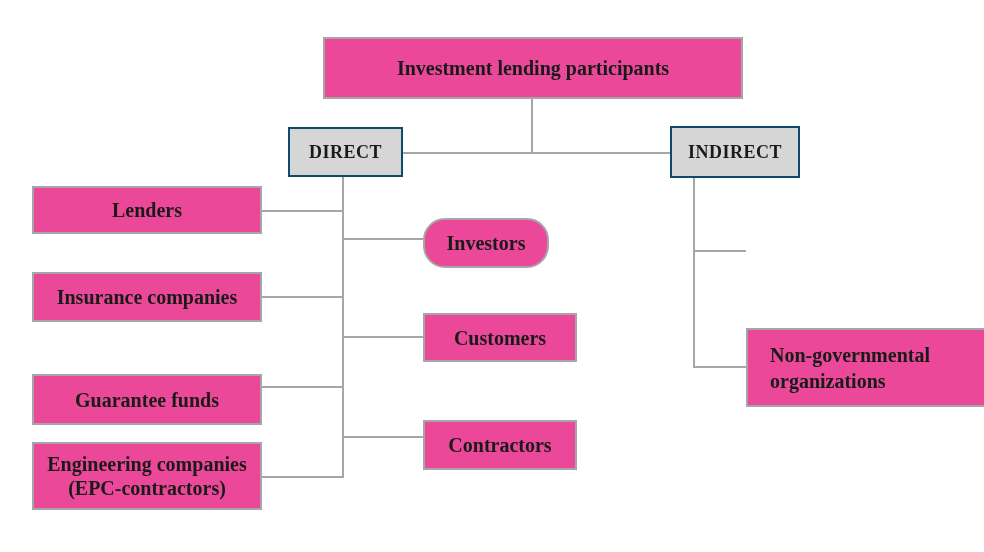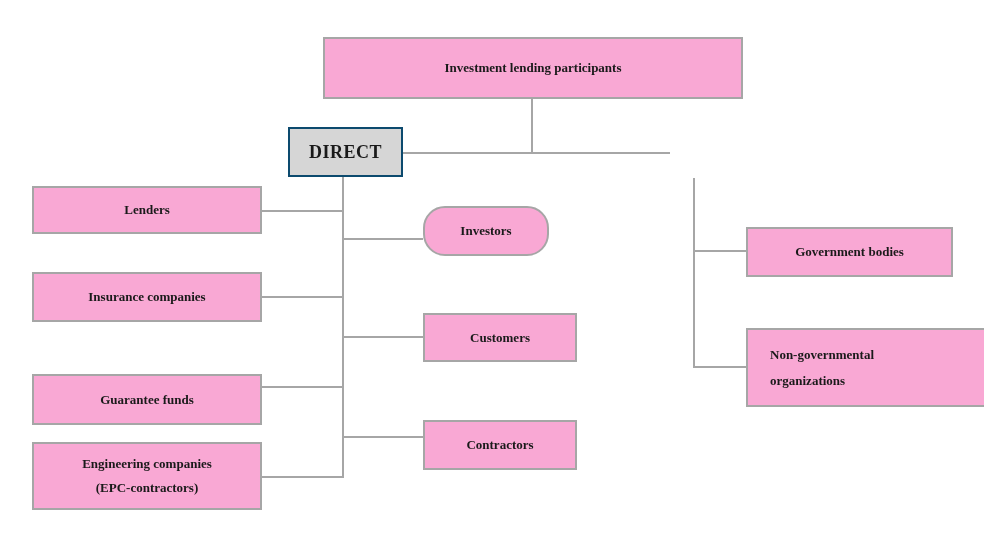--- a/index.html
+++ b/index.html
@@ -12,28 +12,28 @@
     width: 984px;
     height: 552px;
     background: #ffffff;
     font-family: "Liberation Serif", "DejaVu Serif", serif;
     color: #1a1a1a;
     overflow: hidden;
   }
   .node {
     position: absolute;
     box-sizing: border-box;
-    background: #f9a8d4;
+    background: #ec4899;
     border: 2px solid #a6a6a6;
     display: flex;
     align-items: center;
     justify-content: center;
     text-align: center;
     font-weight: bold;
-    font-size: 13px;
+    font-size: 20px;
     line-height: 24px;
     white-space: pre-line;
   }
   .node.group {
     background: #d6d6d6;
     border: 2px solid #0c4a6e;
     font-size: 18px;
     letter-spacing: 0.5px;
   }
   .node.left-text {
@@ -67,34 +67,34 @@
   <div class="line h-line" style="left:344px; top:436px; width:79px;"></div>
 
   <div class="line v-line" style="left:693px; top:178px; height:190px;"></div>
   <div class="line h-line" style="left:695px; top:250px; width:51px;"></div>
   <div class="line h-line" style="left:695px; top:366px; width:51px;"></div>
 
   <div class="node" style="left:323px; top:37px; width:420px; height:62px;">Investment lending participants</div>
 
   <div class="node group" style="left:288px; top:127px; width:115px; height:50px;">DIRECT</div>
 
+  <div class="node group" style="left:670px; top:126px; width:130px; height:52px;">INDIRECT</div>
 
   <div class="node" style="left:32px; top:186px; width:230px; height:48px;">Lenders</div>
 
   <div class="node" style="left:32px; top:272px; width:230px; height:50px;">Insurance companies</div>
 
   <div class="node" style="left:32px; top:362px; width:230px; height:51px;margin-top:12px;">Guarantee funds</div>
 
   <div class="node" style="left:32px; top:442px; width:230px; height:68px;">Engineering companies
 (EPC-contractors)</div>
 
-  <div class="node" style="left:423px; top:206px; width:126px; height:50px;border-radius:22px;">Investors</div>
+  <div class="node" style="left:423px; top:218px; width:126px; height:50px;border-radius:22px;">Investors</div>
 
   <div class="node" style="left:423px; top:313px; width:154px; height:49px;">Customers</div>
 
   <div class="node" style="left:423px; top:420px; width:154px; height:50px;">Contractors</div>
 
-  <div class="node" style="left:746px; top:227px; width:207px; height:50px;">Government bodies</div>
 
   <div class="node left-text" style="left:746px; top:328px; width:242px; height:79px;">Non-governmental
 organizations</div>
 
 </div>
 
 </body></html>

